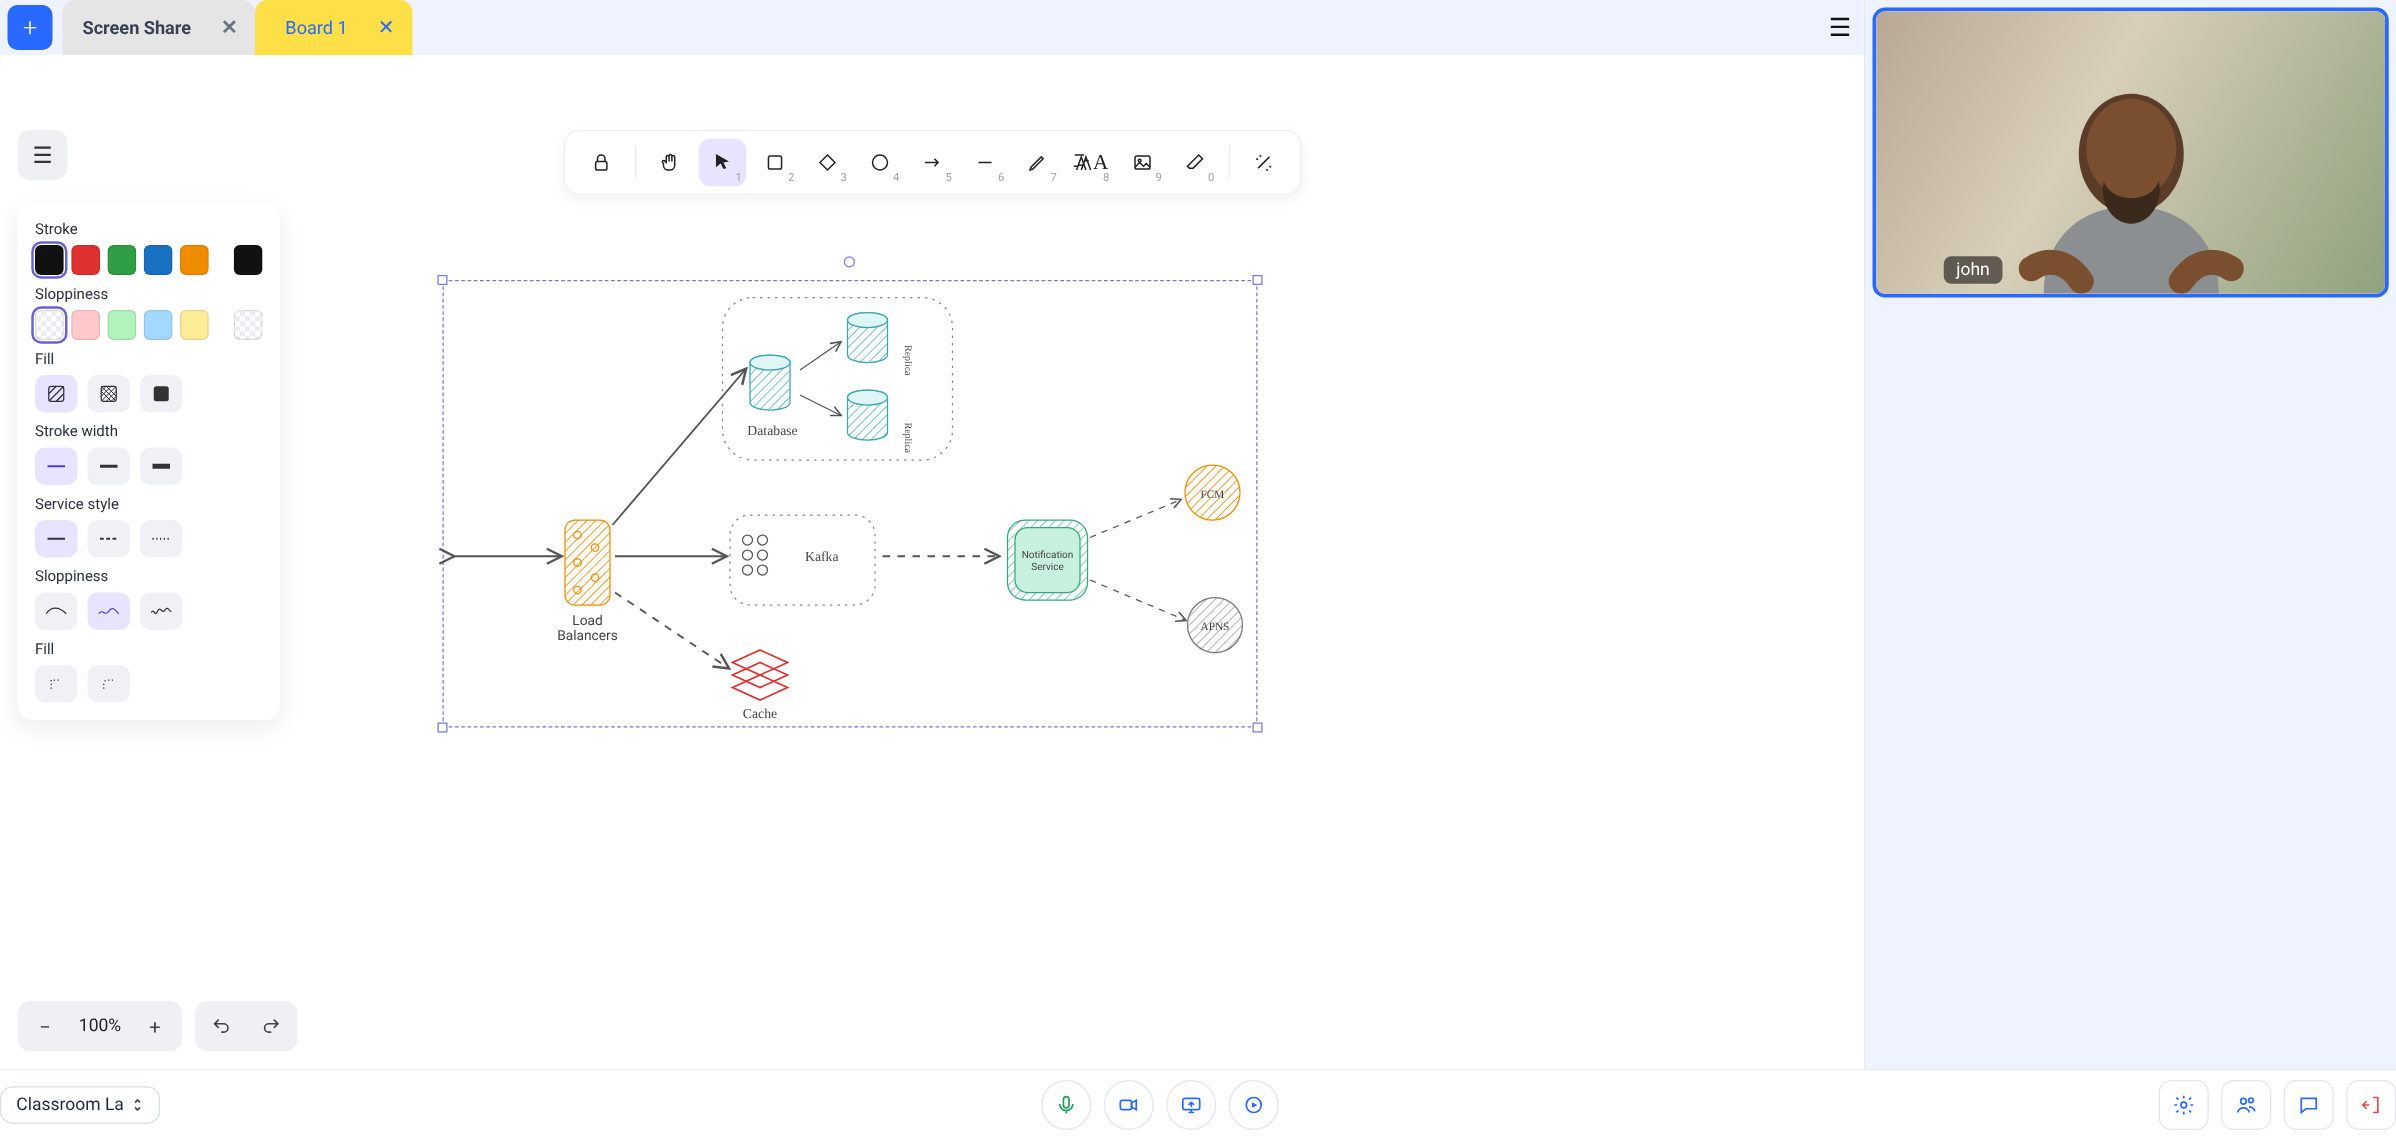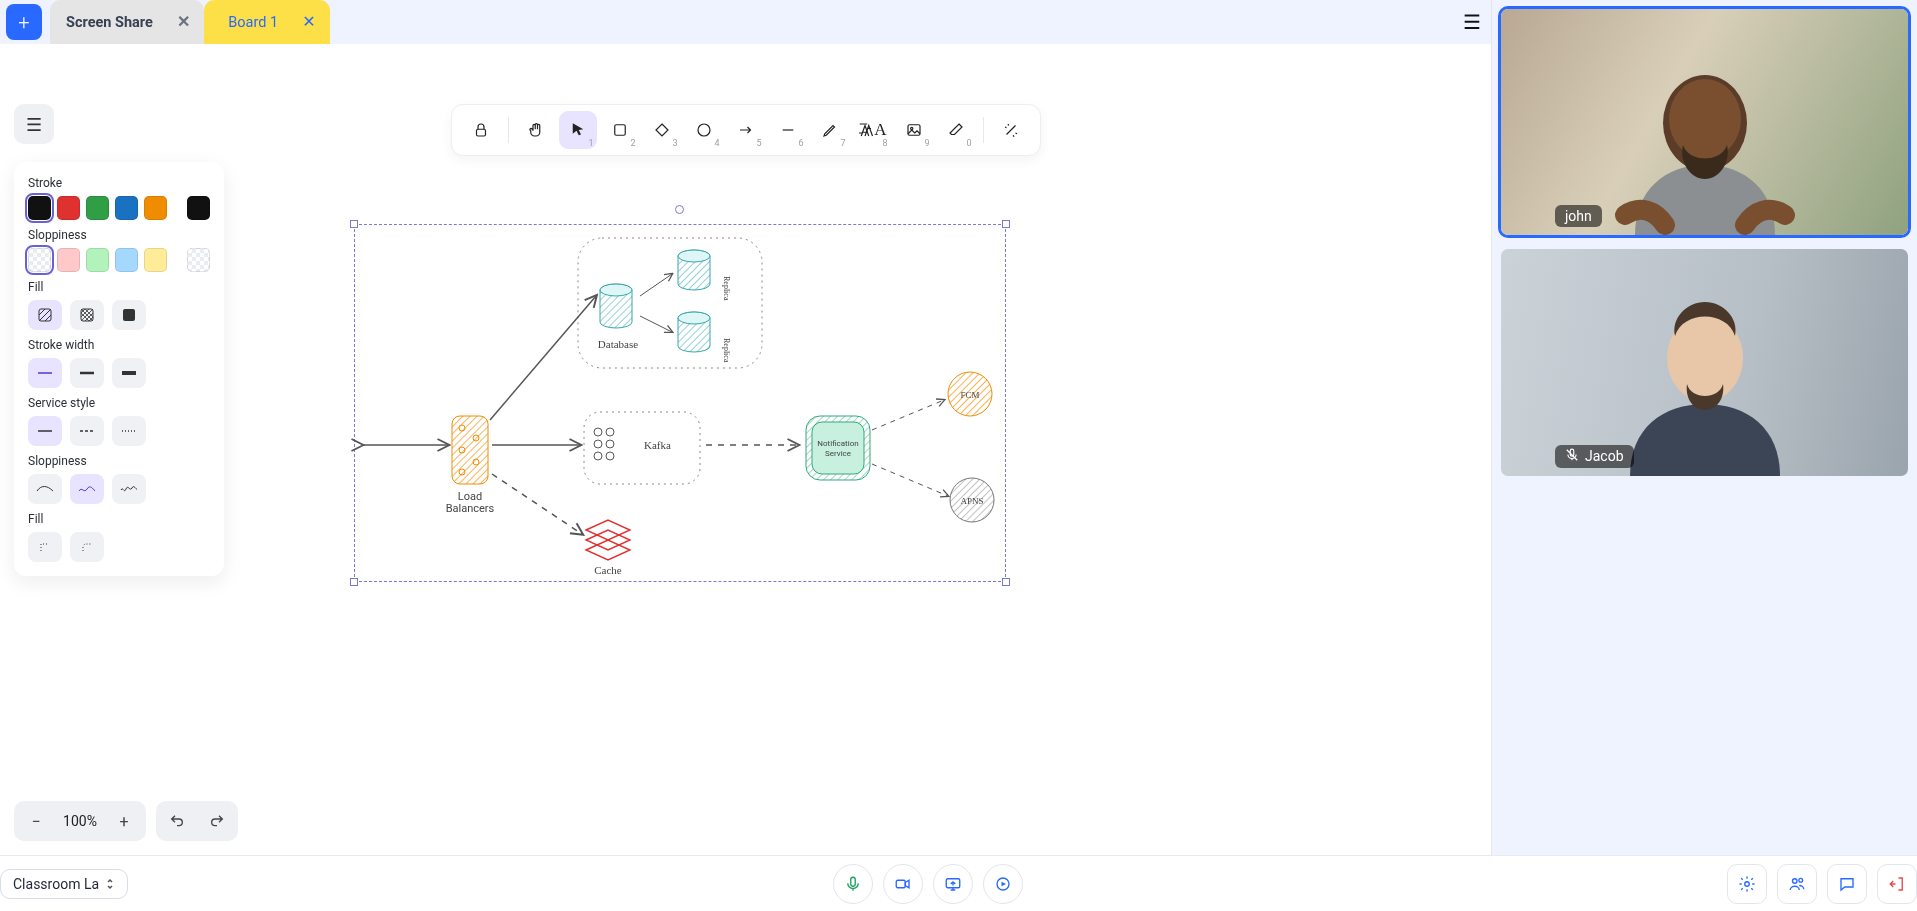--- a/index.html
+++ b/index.html
@@ -404,35 +404,20 @@
         <path d="M60 200c0-45 30-70 70-70s70 25 70 70z" fill="#8b8f91"></path>
         <ellipse cx="130" cy="88" rx="42" ry="48" fill="#5a3c28"></ellipse>
         <ellipse cx="130" cy="84" rx="36" ry="40" fill="#7a4f30"></ellipse>
         <path d="M108 110c6 18 38 18 44 0c4 18 -8 34 -22 34s-26-16-22-34z" fill="#3a2a1c"></path>
         <path d="M50 180c15-10 30-5 40 10M210 180c-15-10-30-5-40 10" stroke="#7a4f30" stroke-width="20" stroke-linecap="round"></path>
       </svg>
       <div class="name-tag">
             <span>john</span>
           </div>
     </div>
-    <div class="video-tile">
-      <div class="bg" style="background:linear-gradient(100deg,#cbd3d9 0%,#b7bfc6 60%,#9aa4ac 100%)"></div>
-      <svg class="person" width="260" height="200" viewBox="0 0 260 200">
-        <path d="M55 200c0-48 33-72 75-72s75 24 75 72z" fill="#3b4556"></path>
-        <ellipse cx="130" cy="82" rx="38" ry="44" fill="#e8c7a8"></ellipse>
-        <path d="M100 60c8-26 52-26 60 0c4-18-12-34-30-34s-34 16-30 34z" fill="#4a382a"></path>
-        <path d="M112 108c4 16 32 16 36 0c2 14-6 26-18 26s-20-12-18-26z" fill="#4a382a"></path>
-      </svg>
-      <div class="name-tag">
-        <span class="mic-off"><svg width="14" height="14" viewBox="0 0 24 24" fill="none" stroke="#fff" stroke-width="2">
-                <path d="M9 5a3 3 0 0 1 6 0v6a3 3 0 0 1-6 0zM5 11a7 7 0 0 0 14 0M12 18v3M3 3l18 18"></path>
-              </svg></span>
-        <span>Jacob</span>
-      </div>
-    </div>
   </div>
 </div>
 
 <div class="bottom-bar">
   <div class="room-chip">
     <span>Classroom La</span>
     <svg width="10" height="14" viewBox="0 0 10 14">
           <path d="M3 5l2-2 2 2M3 9l2 2 2-2" stroke="#555" fill="none" stroke-width="1.5"></path>
         </svg>
   </div>

